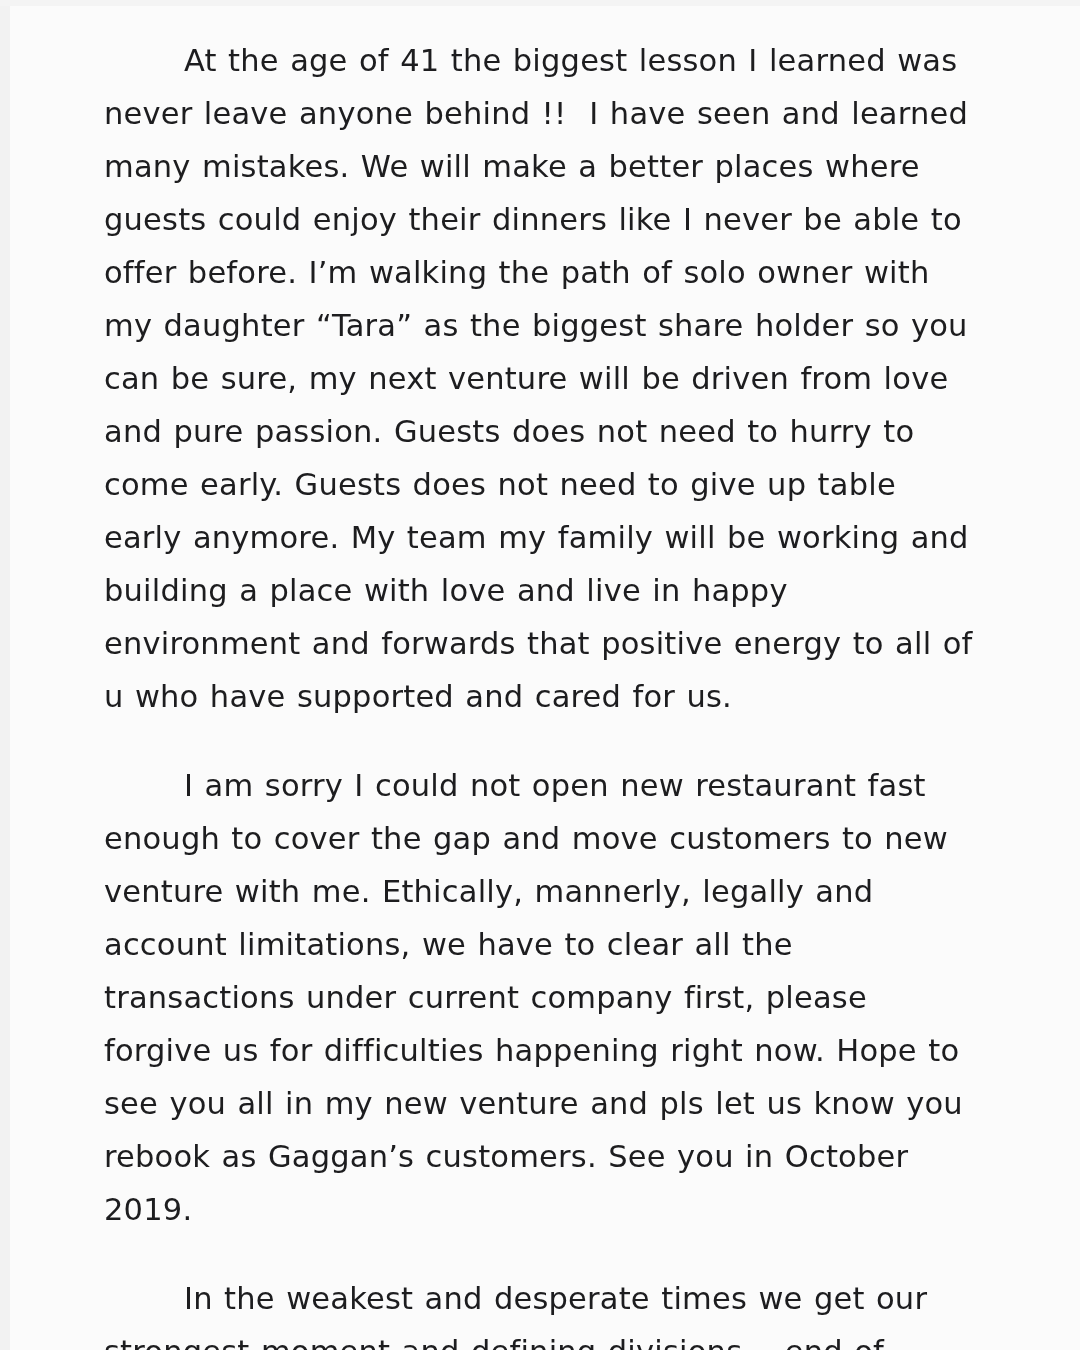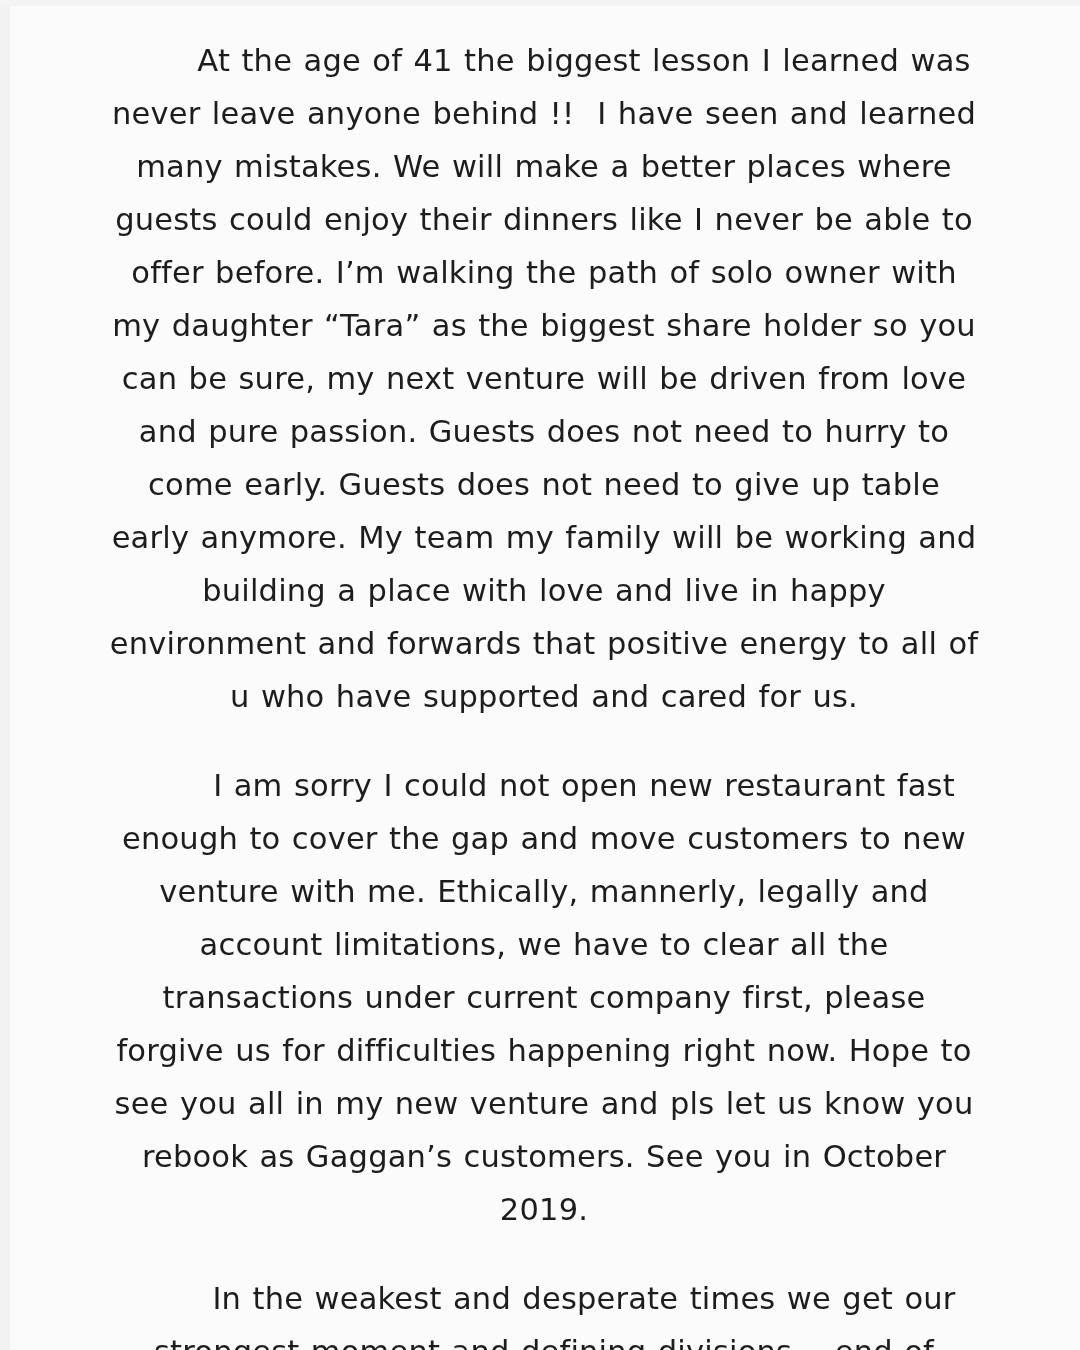--- a/index.html
+++ b/index.html
@@ -27,21 +27,20 @@
     font-size: 30.5px;
     line-height: 53px;
     letter-spacing: 0.2px;
     text-align: left;
     word-spacing: 1.5px;
   }
   .para {
     margin: 0 0 36px 0;
     text-indent: 80px;
     white-space: pre-wrap;
-    text-align: center;
   }
   .para:last-of-type {
     margin-bottom: 0;
   }
   .sheet-edge-left {
     position: absolute;
     left: 0;
     top: 0;
     width: 10px;
     height: 1350px;

